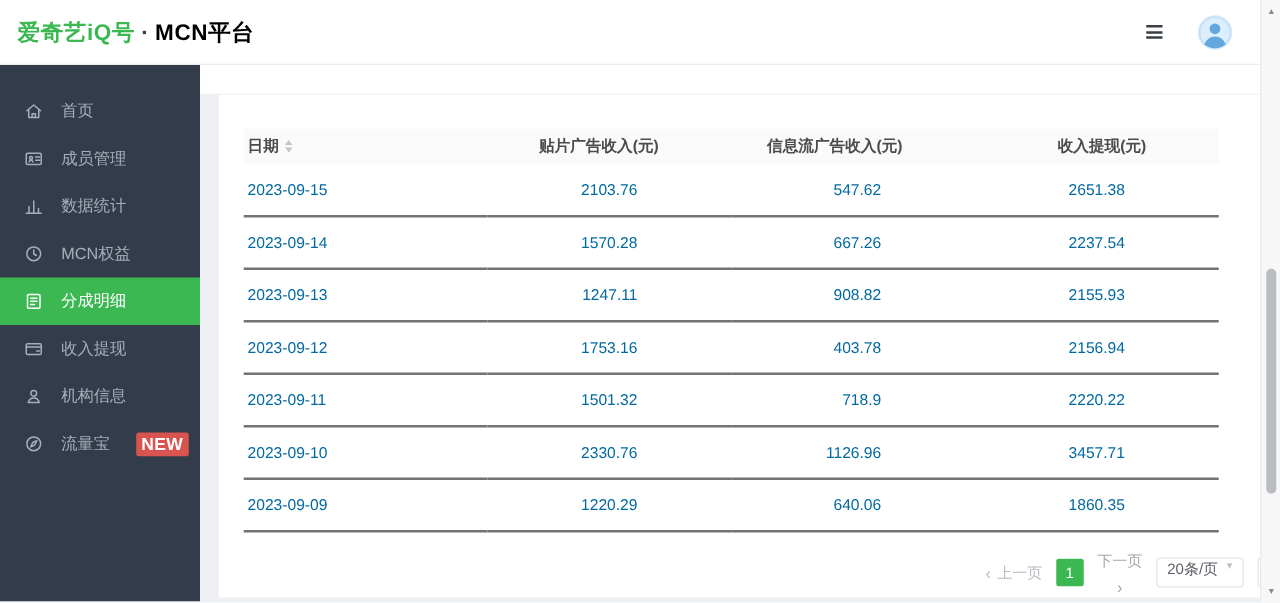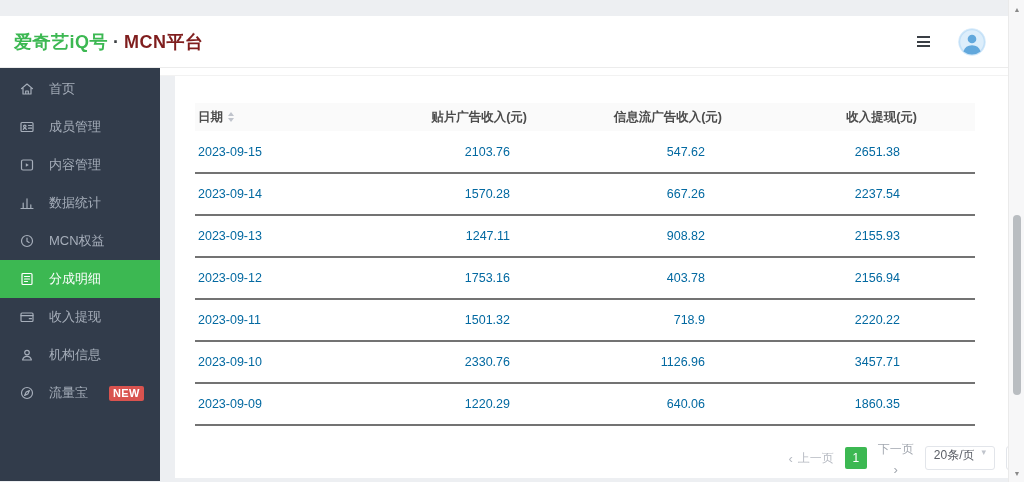--- a/index.html
+++ b/index.html
@@ -11,50 +11,50 @@
     -webkit-font-smoothing:antialiased;
   }
   :root {
     --accent:#3cb852;
     --sidebar-bg:#323c4b;
     --badge-red:#d9534f;
   }
 
   
   .topbar {
-    position:absolute; left:0; top:16px; width:1008px; height:52px;
+    position:absolute; left:0; top:0; width:1008px; height:52px;
     background:#ffffff; border-bottom:1px solid #ececec;
     display:flex; align-items:center; justify-content:space-between;
     padding:0 22px 0 14px; z-index:5;
   }
   .logo { display:flex; align-items:baseline; font-size:18px; font-weight:700; }
   .logo .green { color:var(--accent); letter-spacing:.5px; }
   .logo .dot   { color:#3c4043; margin:0 5px; }
-  .logo .dark  { color:#7f1d1d; font-weight:600; letter-spacing:.5px; }
+  .logo .dark  { color:#000000; font-weight:600; letter-spacing:.5px; }
   .topbar-right { display:flex; align-items:center; gap:24px; }
   .burger { display:flex; flex-direction:column; gap:2.5px; cursor:pointer; padding:4px; }
   .burger .bar { width:13px; height:2px; background:#3a3f45; }
   .avatar { width:28px; height:28px; border-radius:50%; overflow:hidden; cursor:pointer; }
 
   
   .sidebar {
     position:absolute; left:0; top:52px; width:160px; height:429px;
     background:var(--sidebar-bg); padding-top:18px; z-index:4;
   }
   .side-item {
     height:38px; display:flex; align-items:center; gap:14px;
     padding-left:19px; color:#a6aeba; font-size:13px; cursor:pointer;
     position:relative;
   }
   .side-item .icon { width:16px; height:16px; display:flex; align-items:center; }
   .side-item .icon svg { width:16px; height:16px; }
   .side-item.active { background:var(--accent); color:#ffffff; }
   .side-badge {
     margin-left:7px; background:var(--badge-red); color:#fff;
-    font-size:11px; font-weight:700; padding:1.5px 4px; border-radius:2px;
+    font-size:14px; font-weight:700; padding:1.5px 4px; border-radius:2px;
     letter-spacing:.3px;
   }
 
   
   .substrip {
     position:absolute; left:160px; top:52px; width:848px; height:24px;
     background:#ffffff; border-bottom:1px solid #f2f2f2; z-index:1;
   }
 
   
@@ -156,29 +156,20 @@
           <rect x="2" y="3.5" width="12" height="9" rx="1"></rect>
           <circle cx="5.8" cy="7.3" r="1.2"></circle>
           <path d="M4.3 10.5c.3-1 .8-1.4 1.5-1.4s1.2.4 1.5 1.4M9.5 6.5h3.2M9.5 9.2h3.2"></path>
         </svg>
       </span>
     <span class="label">成员管理</span>
   </div>
     <div class="side-item">
     <span class="icon">
         <svg viewBox="0 0 16 16" fill="none" stroke="currentColor" stroke-width="1.2" stroke-linecap="round" stroke-linejoin="round">
-          <rect x="2.5" y="3" width="11" height="10" rx="1.5"></rect>
-          <path d="M6.8 6.2l3 1.8-3 1.8z" fill="currentColor" stroke="none"></path>
-        </svg>
-      </span>
-    <span class="label">内容管理</span>
-  </div>
-    <div class="side-item">
-    <span class="icon">
-        <svg viewBox="0 0 16 16" fill="none" stroke="currentColor" stroke-width="1.2" stroke-linecap="round" stroke-linejoin="round">
           <path d="M2 13.5h12M4.2 13V8.2M8 13V3.8M11.8 13V9.8"></path>
         </svg>
       </span>
     <span class="label">数据统计</span>
   </div>
     <div class="side-item">
     <span class="icon">
         <svg viewBox="0 0 16 16" fill="none" stroke="currentColor" stroke-width="1.2" stroke-linecap="round" stroke-linejoin="round">
           <circle cx="8" cy="8" r="5.5"></circle>
           <path d="M8 5v3.2l2.1 1.2"></path>

